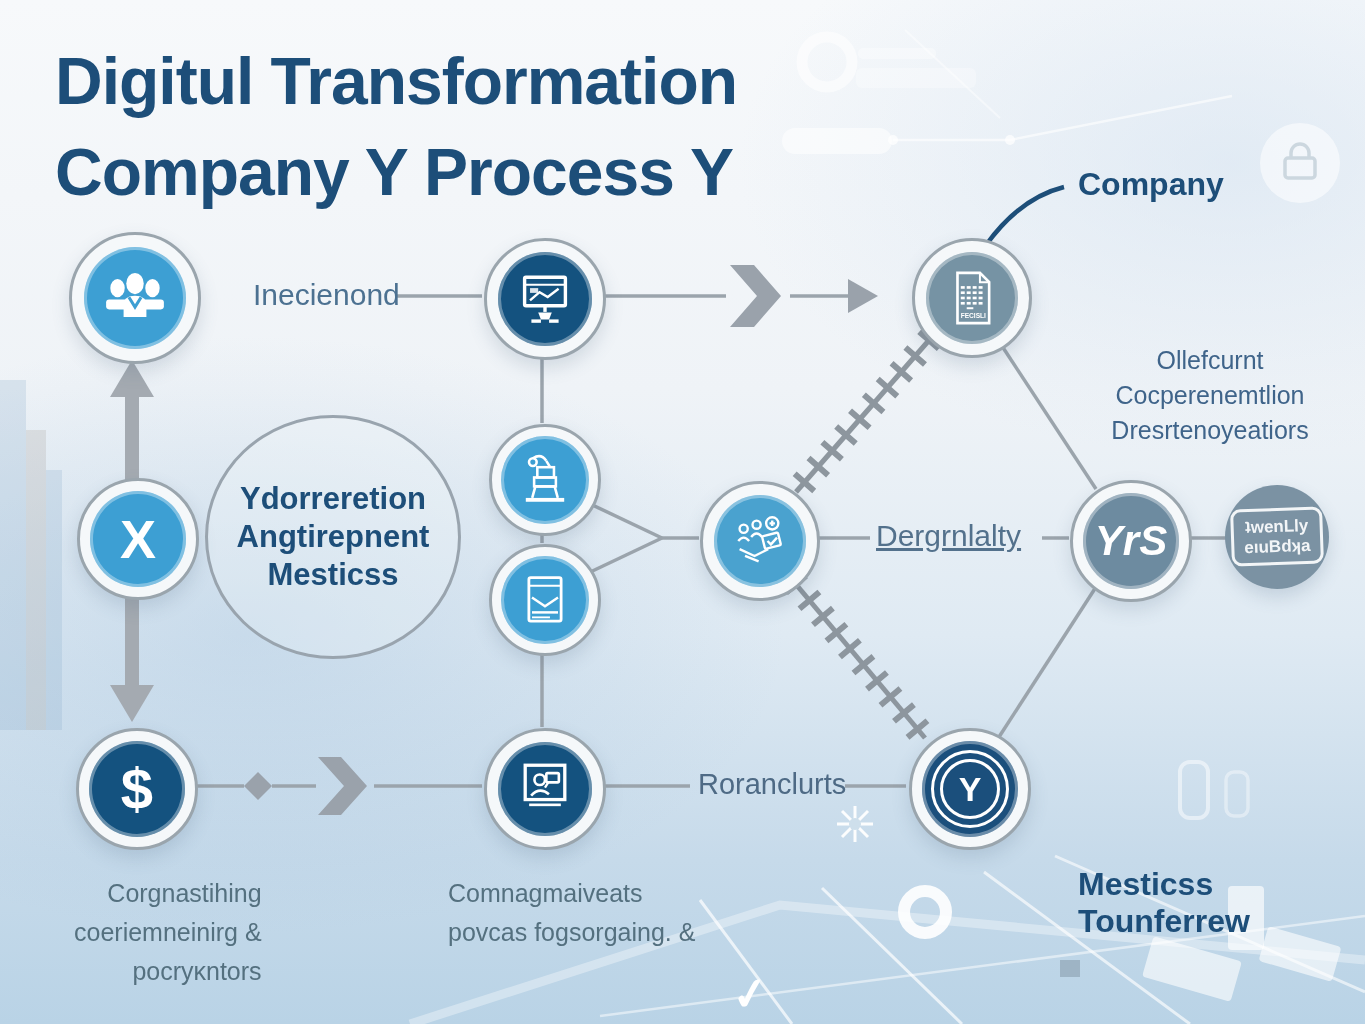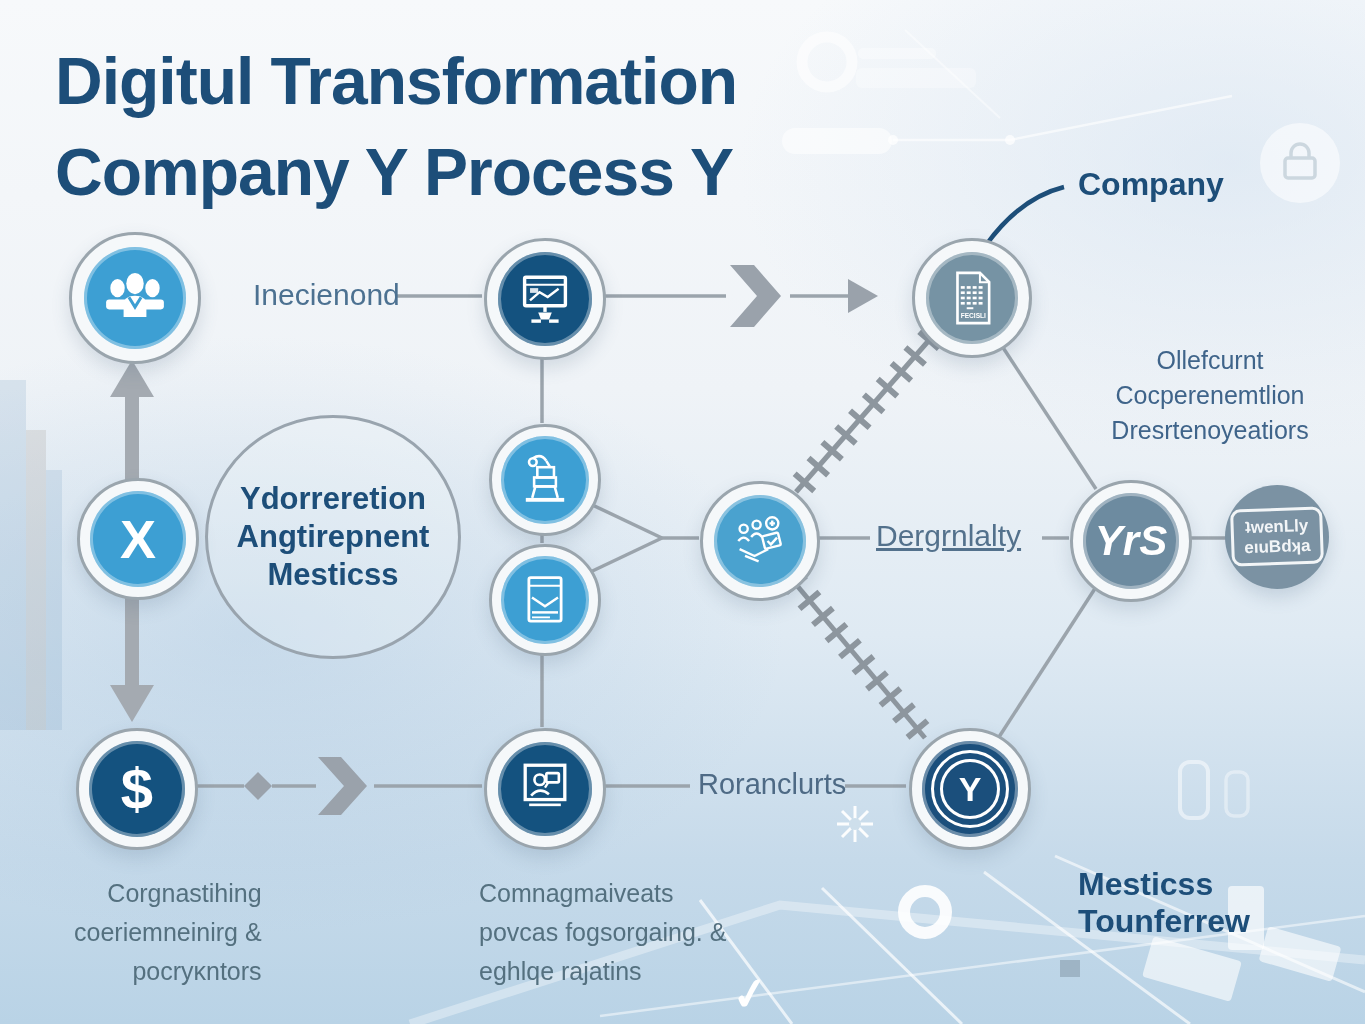--- a/index.html
+++ b/index.html
@@ -323,19 +323,18 @@
     <div>Mesticss</div>
     <div>Tounferrew</div>
   </div>
 
   <div class="lbl caption" style="left:74px;top:874px;text-align:right;">
     <div>Corgnastihing</div>
     <div>coeriemneinirg &amp;</div>
     <div>pocryĸntors</div>
   </div>
 
-  <div class="lbl caption" style="left:448px;top:874px;margin-left:31px;">
+  <div class="lbl caption" style="left:448px;top:874px;">
     <div>Comnagmaiveats</div>
     <div>povcas fogsorgaing. &amp;</div>
-    <div>eghlqe rajatins</div>
   </div>
 
 </div>
 
 </body></html>

